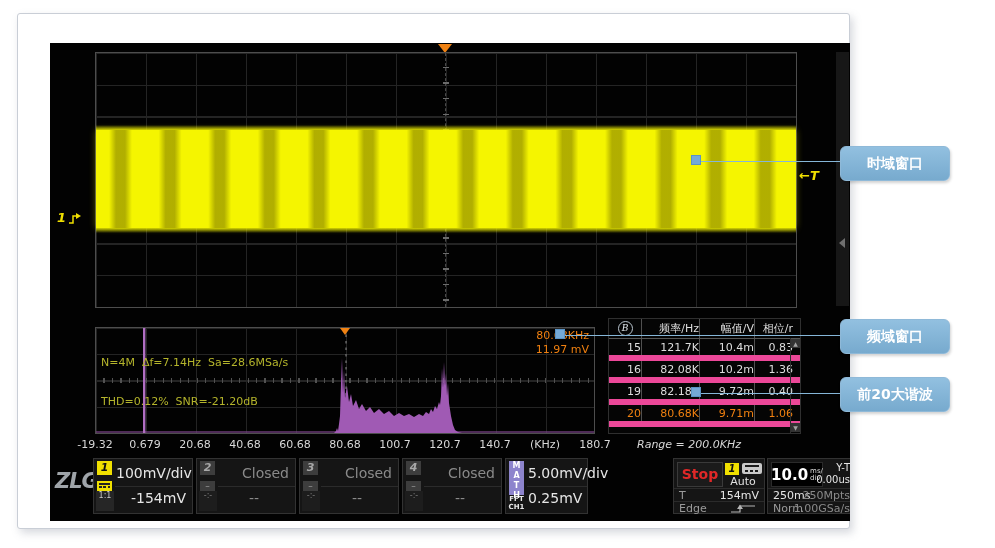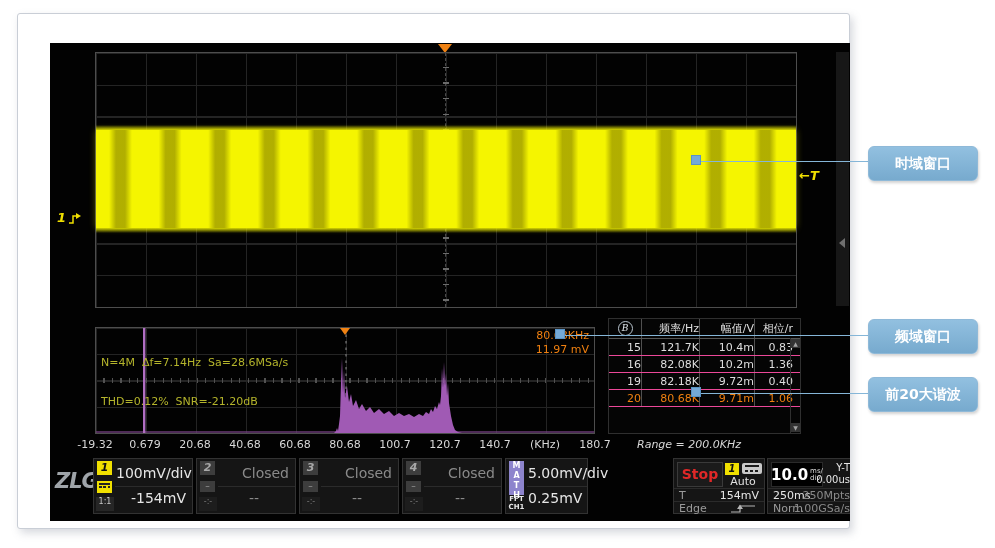--- a/index.html
+++ b/index.html
@@ -49,21 +49,21 @@
   .fft svg{position:absolute;left:0;top:0;}
   .tri-fft{position:absolute;left:290px;top:285px;width:0;height:0;
        border-left:5px solid transparent;border-right:5px solid transparent;border-top:7px solid #f08213;}
   .fftinfo{position:absolute;left:51px;top:287px;color:#b5b52c;font-size:11px;line-height:13px;white-space:pre;}
   .readout{position:absolute;right:261px;top:286px;text-align:right;color:#f08010;font-size:11px;line-height:14px;}
   .xlab{position:absolute;top:395px;width:56px;text-align:center;color:#d8d8d8;font-size:11px;}
 
   
   .htable{position:absolute;left:558px;top:275px;width:193px;height:116px;font-size:11px;color:#dedede;
           border:1px solid #2f2f2f;box-sizing:border-box;background:#050505;}
-  .trow{display:flex;align-items:center;height:16px;border-bottom:1px solid #ec4899;}
+  .trow{display:flex;align-items:center;height:16px;border-bottom:6px solid #ec4899;}
   .thead{height:19px;border-bottom:1px solid #555;}
   .tc{box-sizing:border-box;height:100%;display:flex;align-items:center;justify-content:flex-end;
       border-right:1px solid #505050;}
   .tc.c1{width:33px;} .tc.c2{width:58px;} .tc.c3{width:55px;} .tc.c4{width:38px;border-right:none;}
   .tc.icon{justify-content:center;padding-right:0;}
   .trow.hl{color:#f08010;}
   .bicon{width:13px;height:13px;border:1px solid #b9c5cf;border-radius:50%;font-style:italic;font-size:9px;
          line-height:13px;text-align:center;color:#e6edf2;font-family:"DejaVu Serif",serif;}
   .tscroll{position:absolute;right:0;top:19px;bottom:0;width:9px;border-left:1px solid #2f2f2f;}
   .sarrow{position:absolute;left:0;width:9px;height:9px;background:#333;color:#a2a2a2;font-size:6px;
@@ -75,21 +75,21 @@
   .tb{position:absolute;top:415px;height:56px;background:#151515;border:1px solid #323232;box-sizing:border-box;}
   .hdiv{position:absolute;left:21px;right:0;top:27px;height:0;border-top:1px solid #2b2b2b;}
   .badge{position:absolute;left:3px;top:2px;width:15px;height:14px;background:#f0e000;color:#111;
          font-weight:bold;font-style:italic;font-size:11px;text-align:center;line-height:14px;}
   .badge.gray{background:#3d3d3d;color:#a8a8a8;}
   .coup{position:absolute;left:3px;top:22px;width:15px;height:12px;background:#f0e000;}
   .coup .a{margin:2px 2px 1px;height:2px;background:#222;}
   .coup .b{margin:0 2px;height:2px;background:repeating-linear-gradient(90deg,#222 0 3px,transparent 3px 4.5px);}
   .mini{position:absolute;left:3px;top:22px;width:15px;height:11px;background:#3d3d3d;color:#a0a0a0;
         font-size:9px;line-height:10px;text-align:center;}
-  .probe{position:absolute;left:2px;bottom:2px;width:18px;height:14px;background:#262626;color:#c9c9c9;
+  .probe{position:absolute;left:2px;bottom:2px;width:18px;height:20px;background:#262626;color:#c9c9c9;
         font-size:8px;line-height:10px;text-align:center;}
   .probe.gray{color:#7c7c7c;background:#1d1d1d;}
   .vtop{position:absolute;left:22px;right:6px;top:4px;height:20px;line-height:20px;text-align:right;
         font-size:14px;color:#e6e6e6;}
   .vbot{position:absolute;left:22px;right:6px;bottom:5px;height:20px;line-height:20px;text-align:right;
         font-size:14px;color:#e6e6e6;}
   .vbot.ctr{text-align:center;}
   .gray-text{color:#8a8a8a;}
   .mstrip{position:absolute;left:3px;top:2px;width:15px;height:34px;background:#8d84cd;color:#fff;
         font-size:8px;font-weight:bold;text-align:center;writing-mode:vertical-lr;text-orientation:upright;
@@ -116,21 +116,21 @@
   .trrow.r2{top:29px;} .trrow.r3{top:42px;}
   .edgeicon{position:absolute;right:8px;top:1px;}
   .tbmain{position:absolute;left:3px;top:3px;width:50px;height:23px;background:#000;border:1px solid #2a2a2a;
         display:flex;align-items:center;justify-content:center;gap:2px;}
   .tbval{color:#fff;font-weight:bold;font-size:15px;}
   .tbunit{color:#ddd;font-size:7px;line-height:7px;text-align:left;}
   .ytmode{position:absolute;right:5px;top:3px;color:#e6e6e6;font-size:10px;}
   .tdelay{position:absolute;right:5px;top:15px;color:#e6e6e6;font-size:10px;}
 
   
-  .callout{position:absolute;left:868px;width:108px;height:33px;background:linear-gradient(#92c0e0,#77aace);
+  .callout{position:absolute;left:840px;width:108px;height:33px;background:linear-gradient(#92c0e0,#77aace);
         border:1px solid #8fb9d8;border-radius:6px;color:#fff;font-size:14px;font-weight:600;
         display:flex;align-items:center;justify-content:center;box-shadow:1px 2px 3px rgba(0,0,0,.18);text-align:right;}
   .leader{position:absolute;height:1px;background:#85b6d8;}
   .bluesq{position:absolute;width:10px;height:10px;background:#74a9d6;border:1px solid #5a93c4;box-sizing:border-box;}
 </style>
 </head>
 <body>
 
 <div class="page">
   <div class="card">

